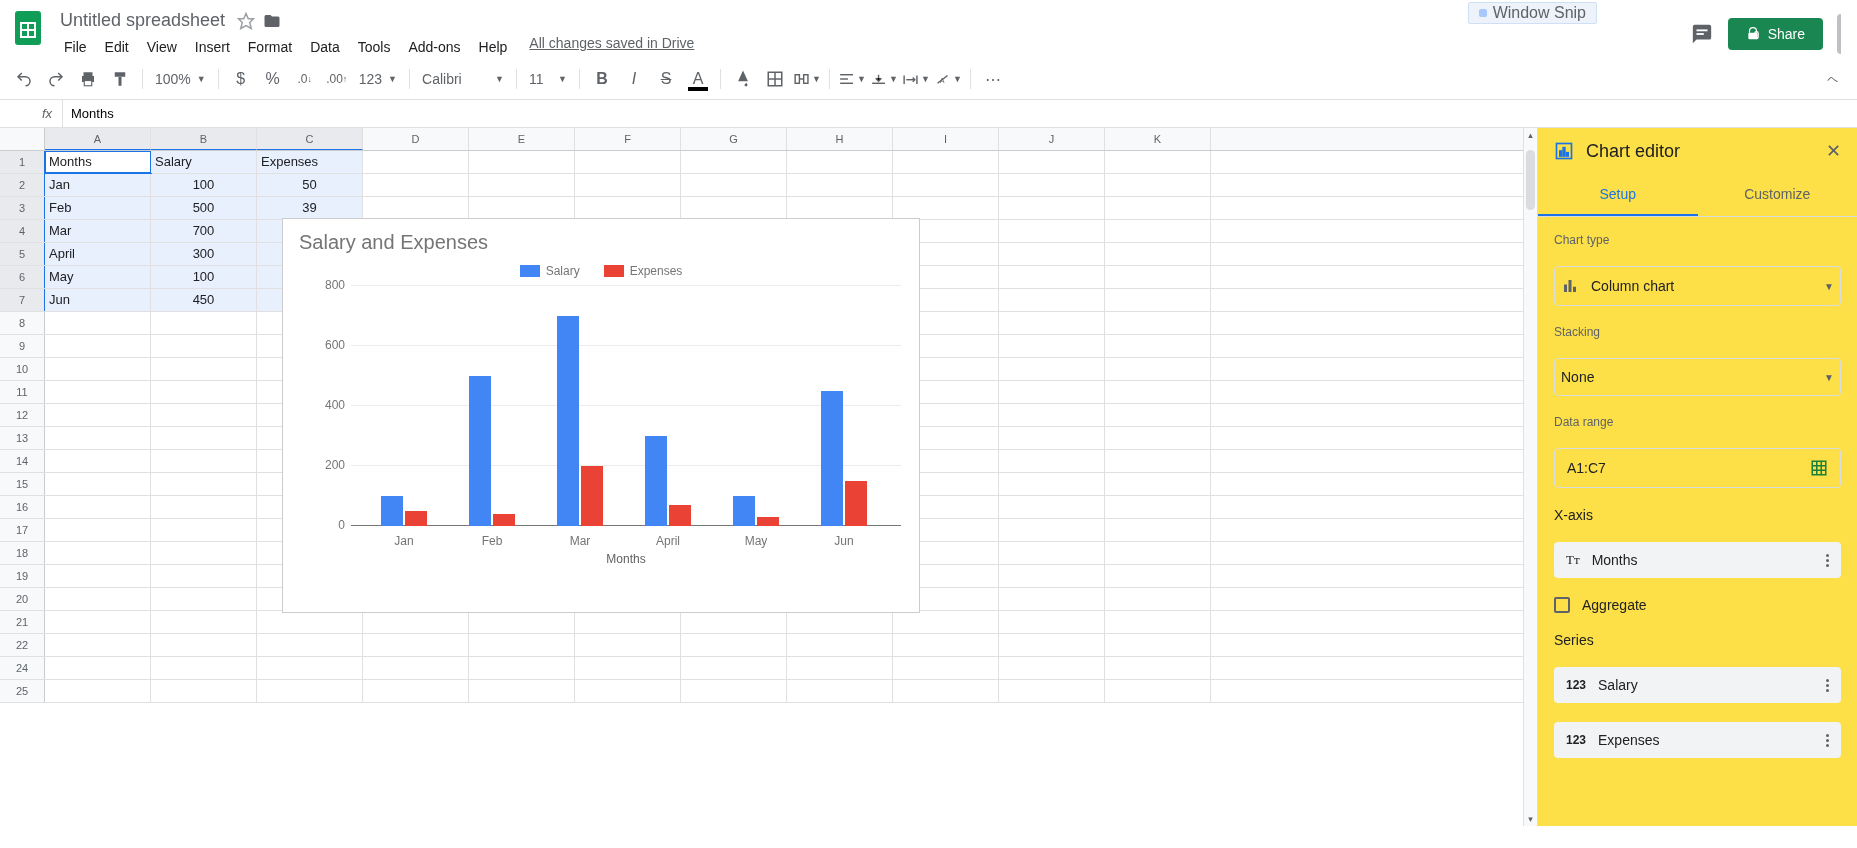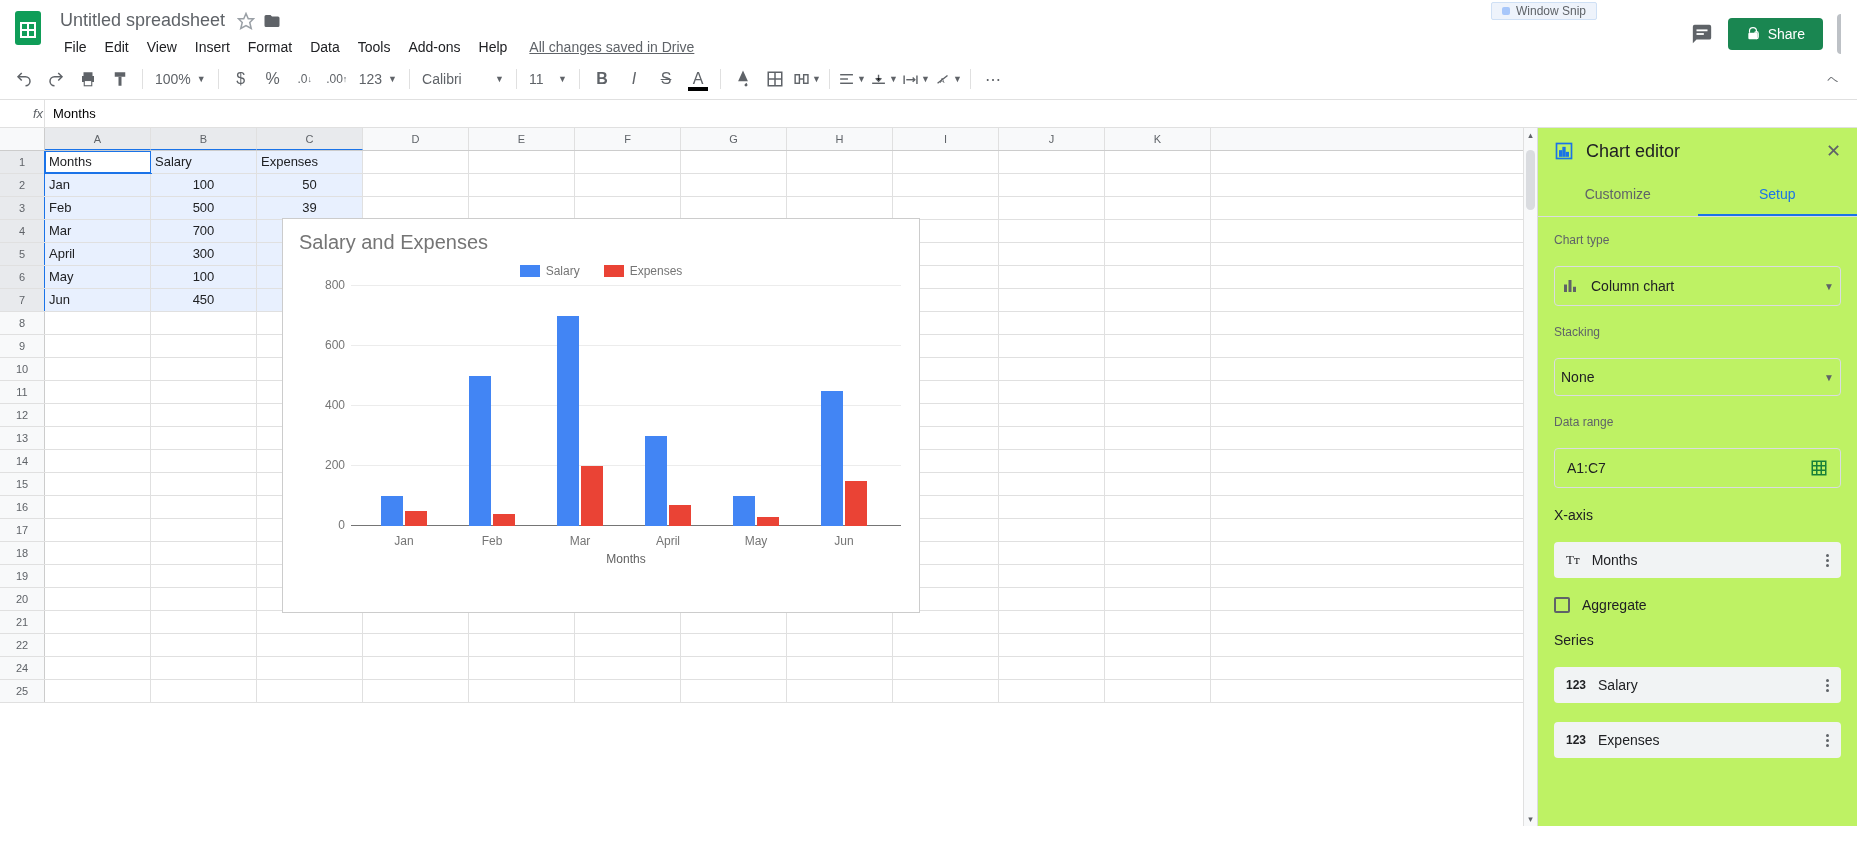--- a/index.html
+++ b/index.html
@@ -6,21 +6,21 @@
 body { background: #fff; font-size: 13px; color: #202124; overflow: hidden; }
 
 
 .titlebar { display: flex; align-items: flex-start; padding: 8px 8px 0 8px; }
 .logo { width: 40px; height: 40px; display:flex; align-items:center; justify-content:center; margin-right: 8px; }
 .logo svg { width: 26px; height: 34px; }
 .title-area { flex-grow: 1; }
 .title-row { display:flex; align-items:center; gap: 8px; }
 .doc-title { font-size: 18px; color:#5f6368; padding: 2px 4px;}
 .star-icon, .folder-icon { color:#5f6368; width:18px; height:18px; display:inline-flex; align-items:center; justify-content:center; }
-.menu-row { display:flex; align-items:center; gap: 2px; margin-top: 2px;}
+.menu-row { display:flex; gap: 2px; margin-top: 2px;}
 .menu-item { padding: 4px 8px; font-size: 14px; color:#202124; cursor:pointer; border-radius:3px; }
 .saved { font-size:14px; color:#5f6368; text-decoration: underline; margin-left:12px;}
 .right-actions { display:flex; align-items:center; gap: 14px; padding-right: 8px; padding-top:6px;}
 .comment-icon { width:24px;height:24px;color:#5f6368;display:flex;align-items:center;justify-content:center;}
 .share-btn { background:#1a8651; color:#fff; font-weight:500; font-size:14px; padding: 8px 18px; border-radius:4px; display:flex; align-items:center; gap:8px; cursor:pointer; }
 .avatar-edge { width: 4px; height:40px; border-radius: 40px 0 0 40px; background:#bdc1c6; }
 
 
 .toolbar { display:flex; align-items:center; padding: 6px 10px; border-bottom:1px solid #e0e0e0; gap:4px; color:#5f6368; position:relative;}
 .tb { width:28px; height:28px; display:flex; align-items:center; justify-content:center; cursor:pointer; border-radius:3px; font-size:16px;}
@@ -28,21 +28,21 @@
 .zoom { font-size:14px; padding:0 4px; display:flex; align-items:center; gap:6px;}
 .font-sel { font-size:14px; width: 90px; display:flex; align-items:center; justify-content:space-between; padding:0 4px;}
 .size-sel { font-size:14px; width:46px; display:flex; align-items:center; justify-content:space-between; padding:0 4px;}
 .caret { font-size:9px; color:#5f6368;}
 .text-color { position:relative; }
 .text-color::after { content:''; position:absolute; left:4px; right:4px; bottom:2px; height:4px; background:#000;}
 .collapse-caret { margin-left:auto; }
 
 
 .formula-bar { display:flex; align-items:center; border-bottom:1px solid #e0e0e0; height:28px;}
-.fx { width:45px; text-align:center; font-style:italic; color:#5f6368; font-size:13px; border-right:1px solid #e0e0e0; line-height:28px;padding-left:32px;}
+.fx { width:63px; text-align:center; font-style:italic; color:#5f6368; font-size:13px; border-right:1px solid #e0e0e0; line-height:28px;padding-left:32px;}
 .formula-input { flex:1; padding: 0 8px; font-size:13px; border:none; outline:none; height:100%; }
 
 
 .main { display:flex; height: calc(100vh - 150px); position:relative;}
 .sheet-area { flex:1; overflow:hidden; position:relative; display:flex; flex-direction:column;}
 
 .col-headers { display:flex; border-bottom:1px solid #ccc; background:#f8f9fa; height:23px;}
 .corner { width:45px; border-right:1px solid #ccc; background:#f8f9fa;}
 .col-h { width:106px; text-align:center; font-size:11px; color:#5f6368; border-right:1px solid #e0e0e0; line-height:22px;}
 .col-h.sel { background:#e8eaed; border-bottom:1px solid #1a73e8;}
@@ -64,21 +64,21 @@
 .swatch { width:20px; height:12px;}
 .plot { position:relative; height:280px; margin:8px 10px 0 60px;}
 .grid-line { position:absolute; left:0; right:0; border-top:1px solid #ececec; font-size:12px; color:#757575;}
 .grid-line span{ position:absolute; left:-42px; top:-8px; width:36px; text-align:right;}
 .bar-group { position:absolute; bottom:40px; width:46px; display:flex; gap:2px; align-items:flex-end;}
 .bar { width:22px;}
 .xlabel { position:absolute; bottom:18px; width:60px; text-align:center; font-size:12px; color:#757575;}
 .axis-title { position:absolute; bottom:0; left:0; right:0; text-align:center; font-size:12px; color:#616161;}
 
 
-.sidebar { width:320px; border-left:1px solid #dadce0; display:flex; flex-direction:column; overflow:auto; position:relative; background:#bef264;}
+.sidebar { width:320px; border-left:1px solid #dadce0; display:flex; flex-direction:column; overflow:auto; position:relative; background:#fde047;}
 .sb-header { display:flex; align-items:center; padding: 12px 16px; gap:12px;}
 .sb-header .icon { color:#1a73e8; }
 .sb-title { font-size:18px; color:#202124;}
 .sb-close { margin-left:auto; font-size:18px; color:#5f6368; cursor:pointer;}
 .tabs { display:flex; border-bottom:1px solid #dadce0;}
 .tab { flex:1; text-align:center; padding:12px 0; font-size:14px; color:#5f6368; cursor:pointer;}
 .tab.active { color:#1a73e8; border-bottom:2px solid #1a73e8;}
 .sb-body { padding: 16px; display:flex; flex-direction:column; gap:19px;}
 .sb-label { font-size:12px; color:#5f6368;}
 .sb-select { border:1px solid #dadce0; border-radius:4px; padding:10px 6px; display:flex; align-items:center; gap:12px; font-size:14px; cursor:pointer;}
@@ -91,21 +91,21 @@
 .chip .more span{width:3px;height:3px;background:#5f6368;border-radius:50%;}
 .check-row { display:flex; align-items:center; gap:12px; font-size:14px;}
 .checkbox { width:16px; height:16px; border:2px solid #5f6368; border-radius:2px;}
 
 
 .vscroll { width:14px; border-left:1px solid #e0e0e0; position:relative; background:#f8f9fa;}
 .vscroll .thumb{ position:absolute; top:22px; left:2px; right:2px; height:60px; background:#dadce0; border-radius:6px;}
 .vscroll .arrow { position:absolute; left:0; right:0; text-align:center; font-size:9px; color:#5f6368;}
 
 
-.snip-badge { position:absolute; top:2px; right:260px; background:#eef3fb; border:1px solid #cfe0f5; border-radius:2px; padding:1px 10px; font-size:12px; color:#5f6368; display:flex; align-items:center; gap:6px; z-index:5;}
+.snip-badge { position:absolute; top:2px; right:260px; background:#eef3fb; border:1px solid #cfe0f5; border-radius:2px; padding:1px 10px; font-size:16px; color:#5f6368; display:flex; align-items:center; gap:6px; z-index:5;}
 .snip-dot{ width:8px;height:8px;background:#a8c7fa;border-radius:2px;}
 
 svg { display:block; }
 </style>
 </head>
 <body>
 
 <div class="snip-badge">
   <span class="snip-dot"></span>
     <span>Window Snip</span>
@@ -719,22 +719,22 @@
             <rect x="3" y="3" width="18" height="18"></rect>
             <rect x="7" y="12" width="2" height="6" fill="#1a73e8"></rect>
             <rect x="11" y="8" width="2" height="10" fill="#1a73e8"></rect>
             <rect x="15" y="14" width="2" height="4" fill="#1a73e8"></rect>
           </svg>
       </span>
       <span class="sb-title">Chart editor</span>
       <span class="sb-close">✕</span>
     </div>
     <div class="tabs">
+      <div class="tab active">Setup</div>
       <div class="tab">Customize</div>
-      <div class="tab active">Setup</div>
     </div>
     <div class="sb-body">
       <div class="sb-label">Chart type</div>
       <div class="sb-select">
         <span>
             <svg width="18" height="18" viewBox="0 0 24 24">
               <rect x="4" y="10" width="4" height="10" fill="#5f6368"></rect>
               <rect x="10" y="4" width="4" height="16" fill="#5f6368"></rect>
               <rect x="16" y="13" width="4" height="7" fill="#5f6368"></rect>
             </svg>

